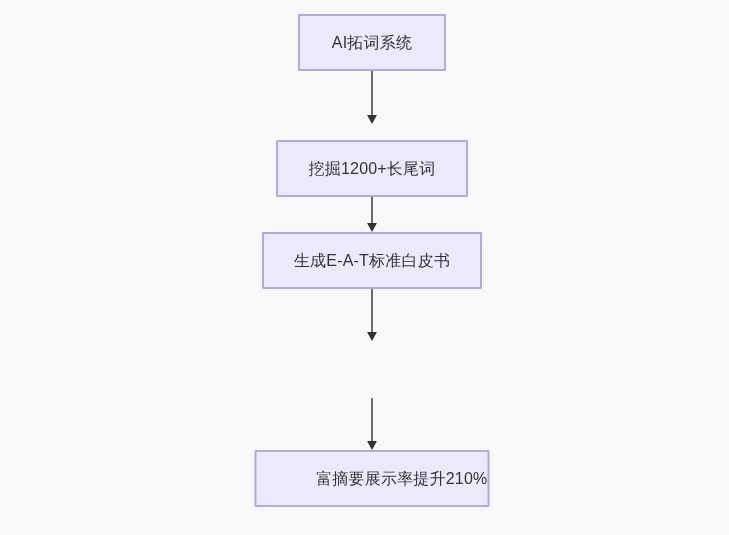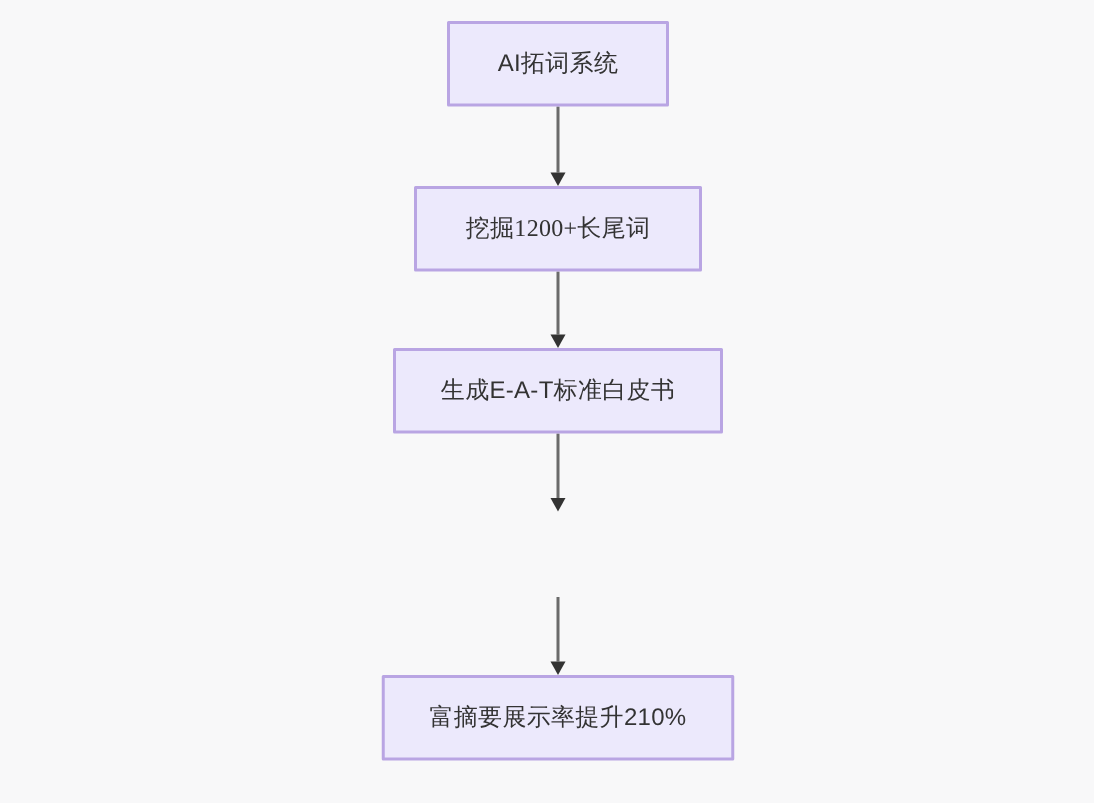--- a/index.html
+++ b/index.html
@@ -92,26 +92,26 @@
 
   <div class="edge" style="top:398px;height:52px;">
     <div class="edge-line" style="height:43px;"></div>
     <div class="edge-head"></div>
   </div>
 
   <div class="node" style="top:14px;width:148px;">
     <span class="node-label">AI拓词系统</span>
   </div>
 
-  <div class="node" style="top:124px;width:192px;font-family:Liberation Serif, serif;">
+  <div class="node" style="top:140px;width:192px;">
     <span class="node-label">挖掘1200+长尾词</span>
   </div>
 
   <div class="node" style="top:232px;width:220px;">
     <span class="node-label">生成E-A-T标准白皮书</span>
   </div>
 
 
-  <div class="node" style="top:450px;width:235px;">
+  <div class="node" style="top:450px;width:235px;justify-content:flex-end;">
     <span class="node-label">富摘要展示率提升210%</span>
   </div>
 
 </div>
 
 </body></html>

